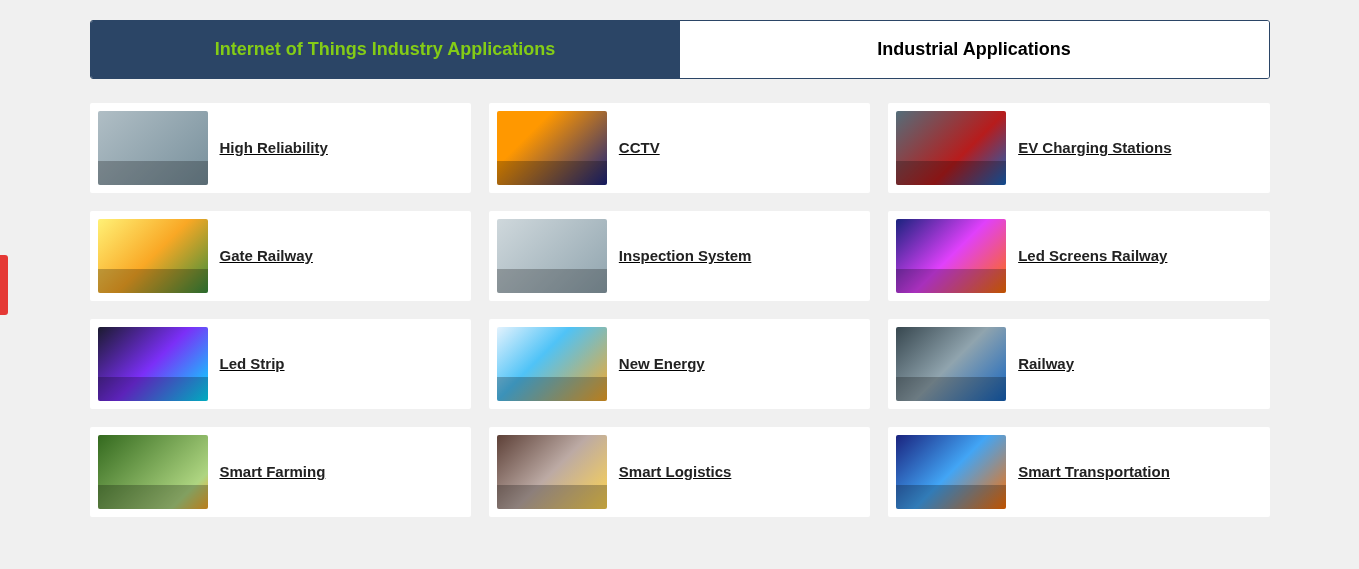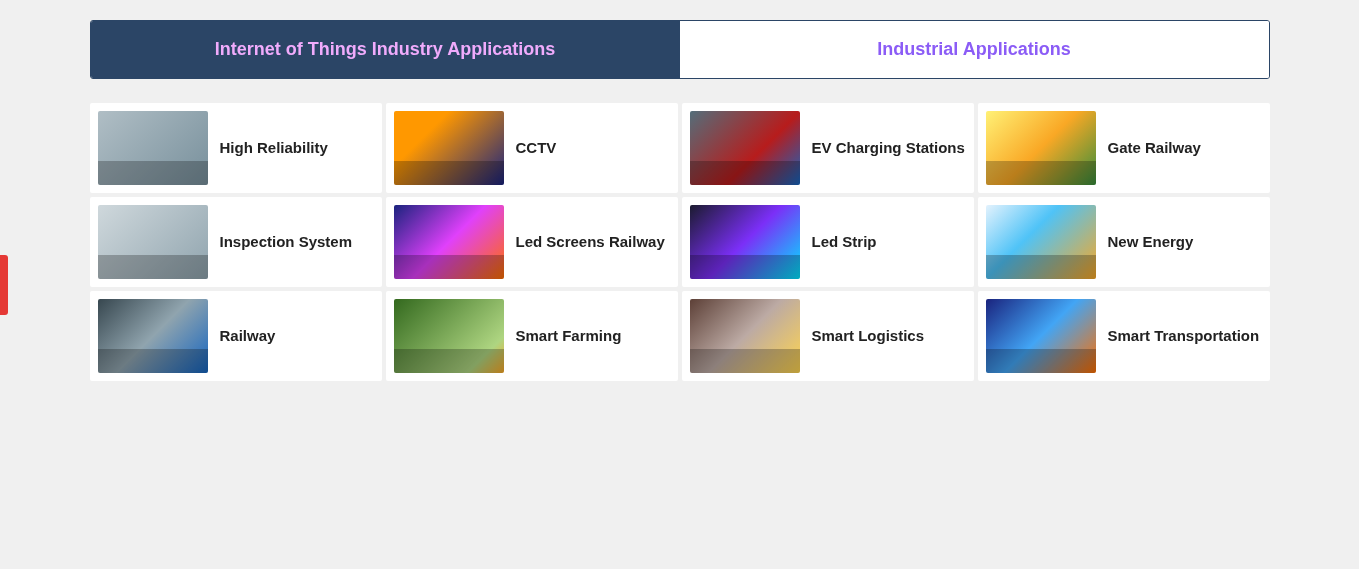--- a/index.html
+++ b/index.html
@@ -26,30 +26,31 @@
     .tab {
       flex: 1;
       padding: 18px 10px;
       text-align: center;
       font-size: 18px;
       font-weight: 600;
       cursor: pointer;
     }
     .tab-active {
       background: #2b4566;
-      color: #f0abfc;
+      color: #84cc16;
     }
     .tab-inactive {
       background: #fff;
-      color: #8b5cf6;
+      color: #000000;
     }
     .grid {
       display: grid;
-      grid-template-columns: repeat(4, 1fr);
-      gap: 4px;
+      grid-template-columns: repeat(3, 1fr);
+      gap: 18px;
+      text-decoration: underline;
     }
     .grid-item {
       background: #fff;
       display: flex;
       flex-direction: row;
       align-items: center;
       padding: 8px;
       border-radius: 2px;
       min-height: 90px;
       cursor: pointer;

